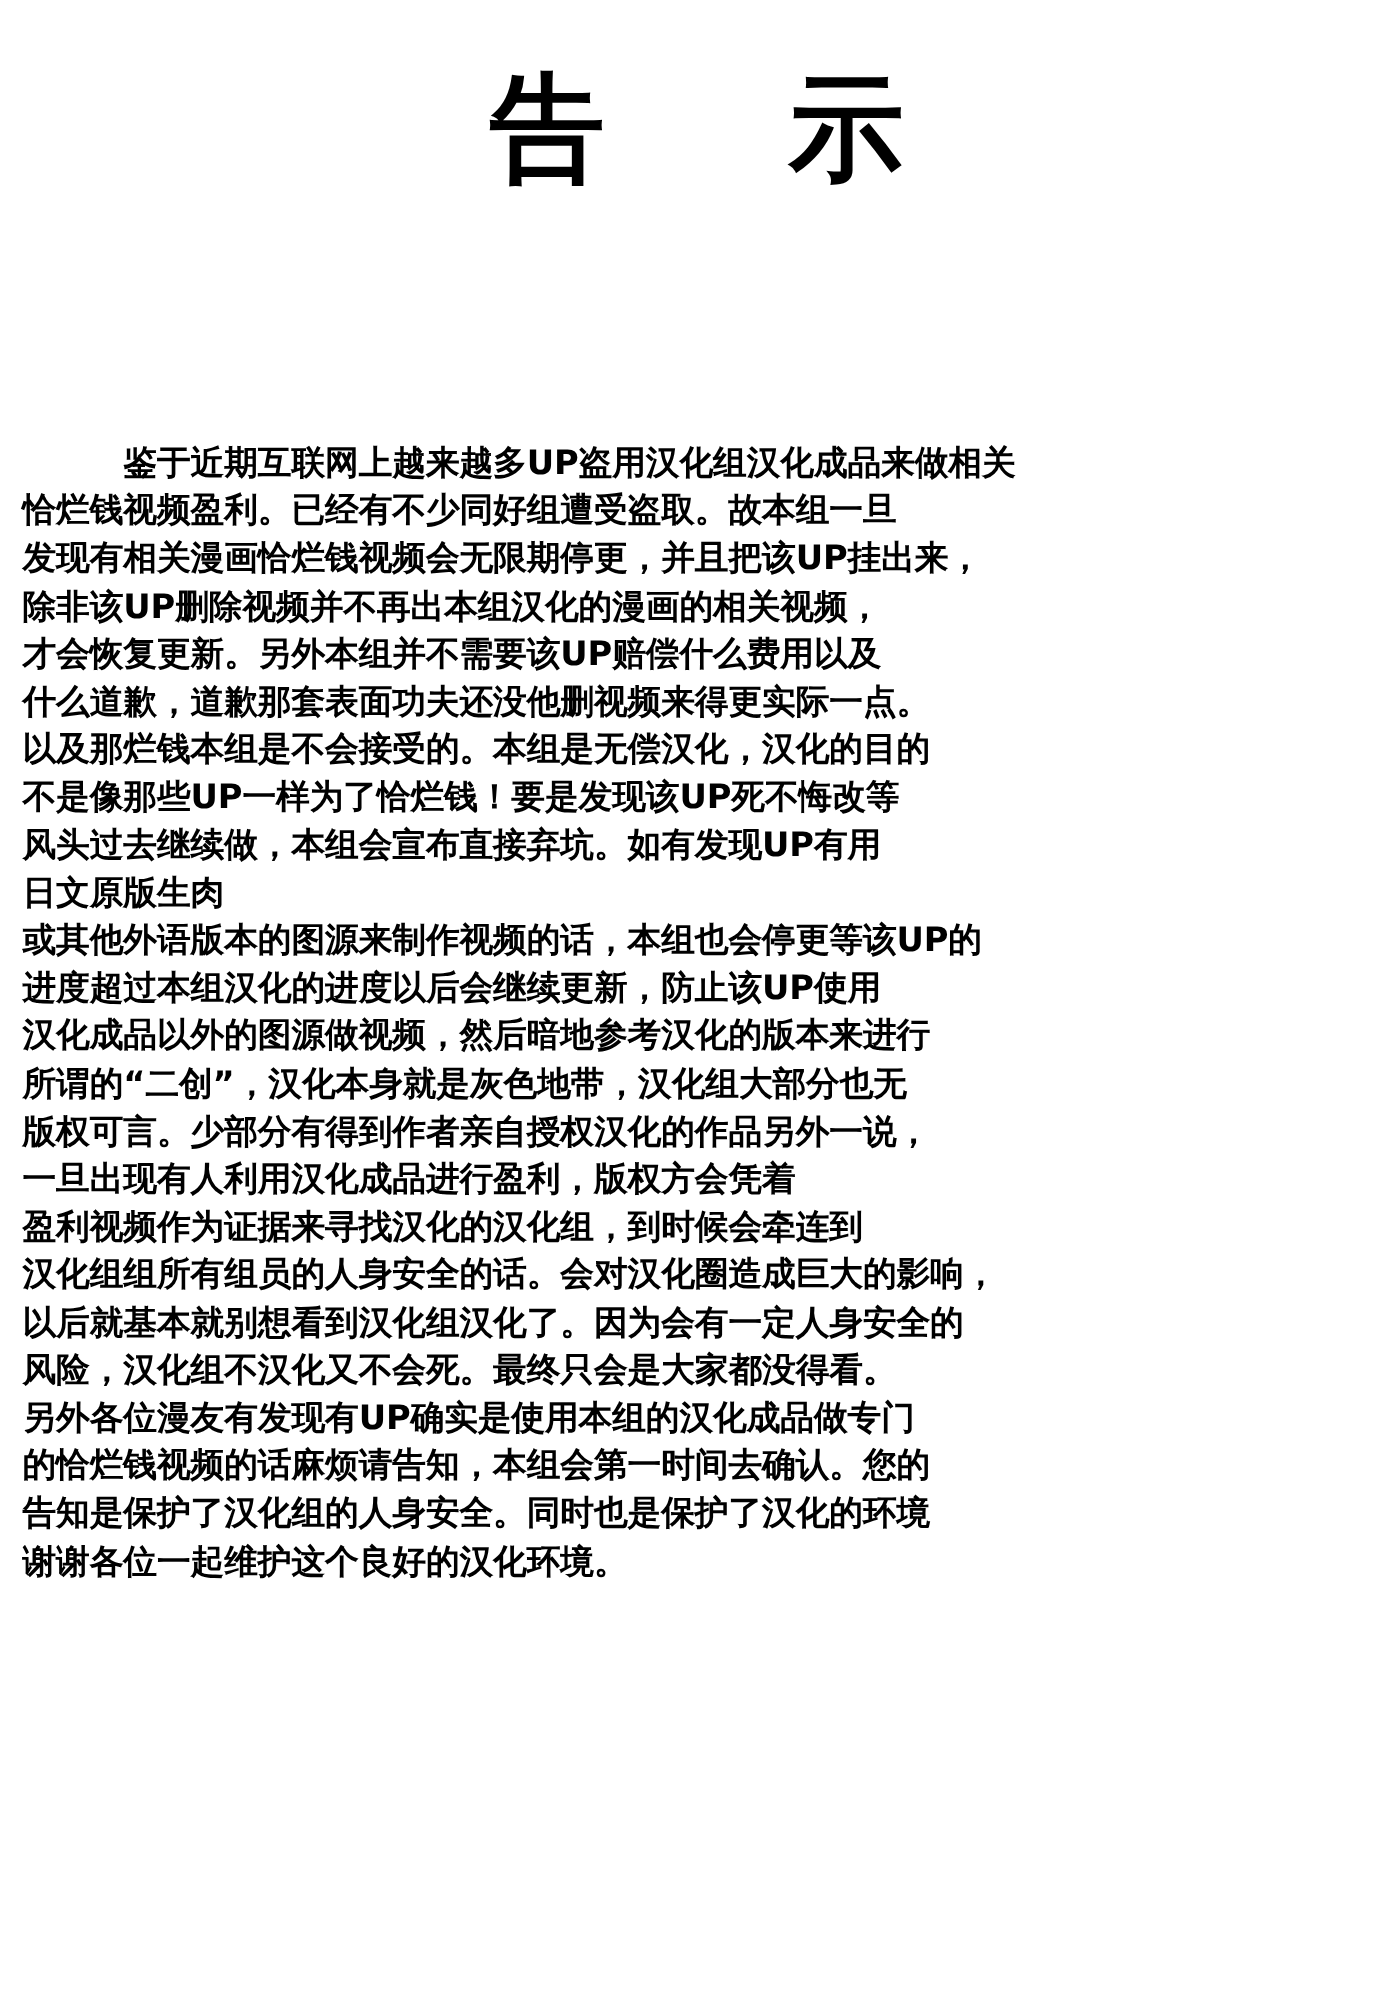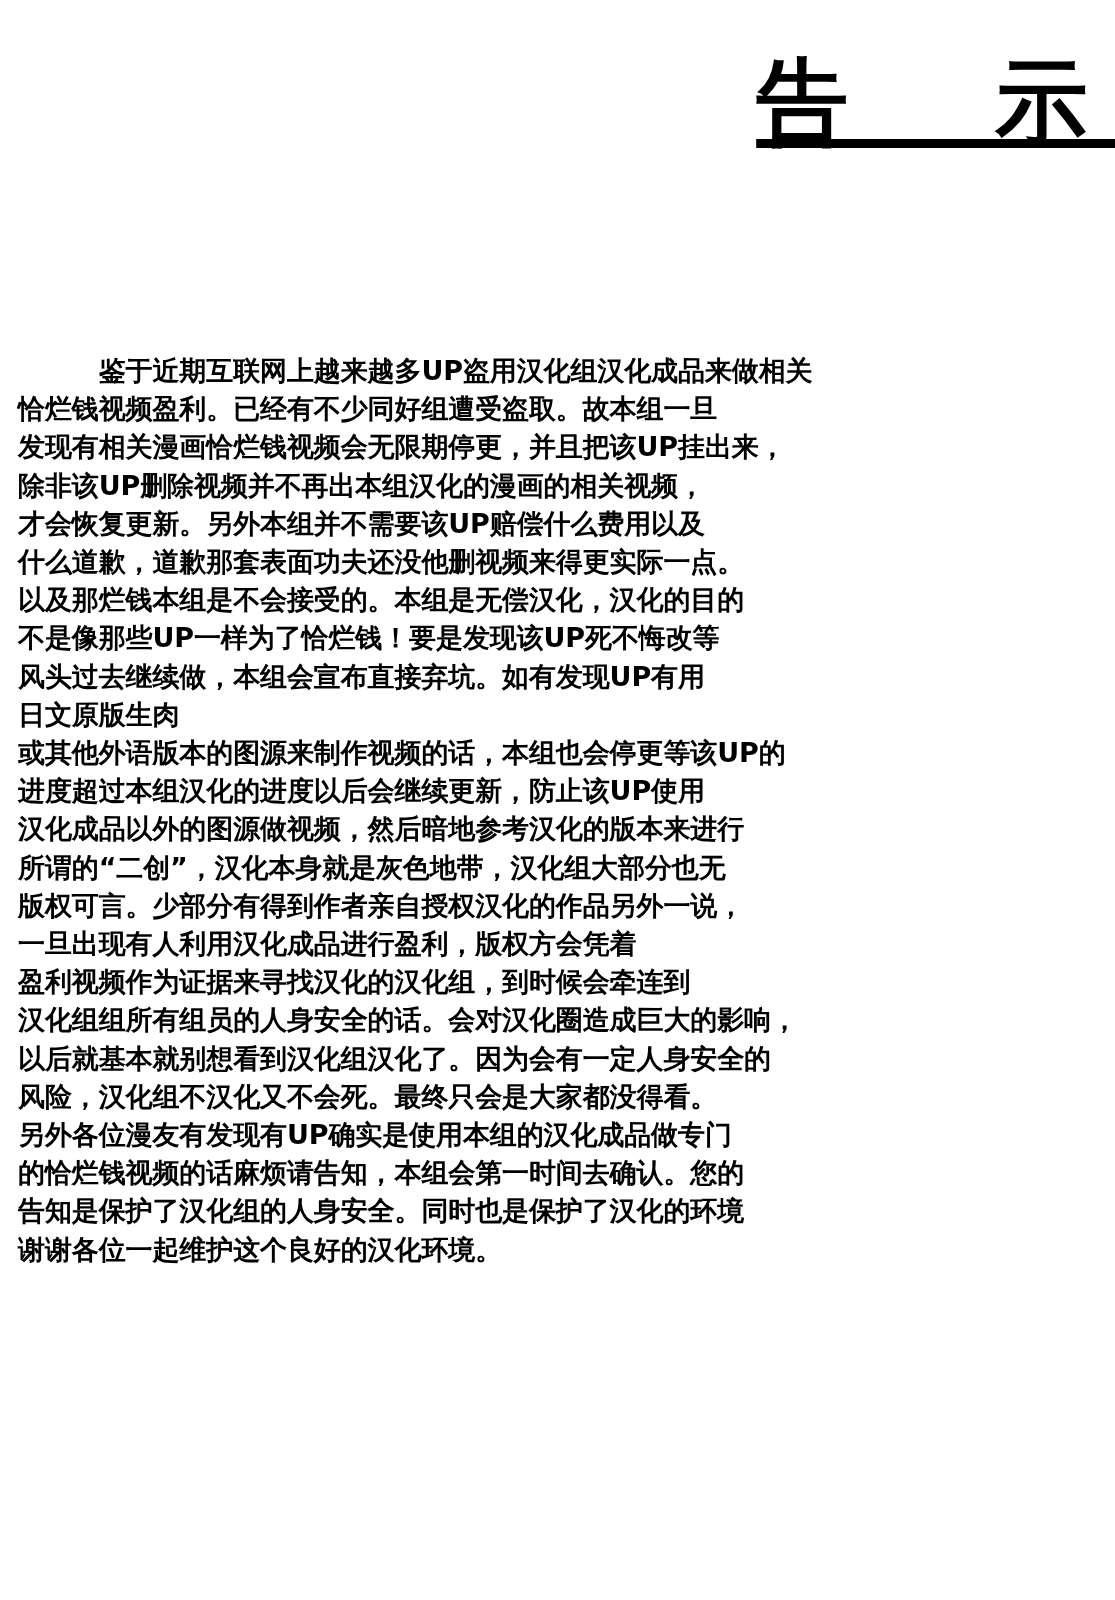--- a/index.html
+++ b/index.html
@@ -19,28 +19,27 @@
     position: relative;
     width: 1115px;
     height: 1600px;
     background: #ffffff;
   }
   .notice-title {
     position: absolute;
     top: 55px;
     left: 0;
     width: 100%;
-    text-align: right;
+    text-align: center;
     font-size: 92px;
     font-weight: 800;
     letter-spacing: 0.30em;
     text-indent: 0.30em;
     line-height: 1.05;
     font-family: "DejaVu Sans", "Liberation Sans", sans-serif;
-    text-decoration: underline;
   }
   .notice-body {
     position: absolute;
     top: 352px;
     left: 18px;
     width: 1080px;
     font-size: 27px;
     font-weight: 700;
     line-height: 1.415;
     letter-spacing: -0.004em;

